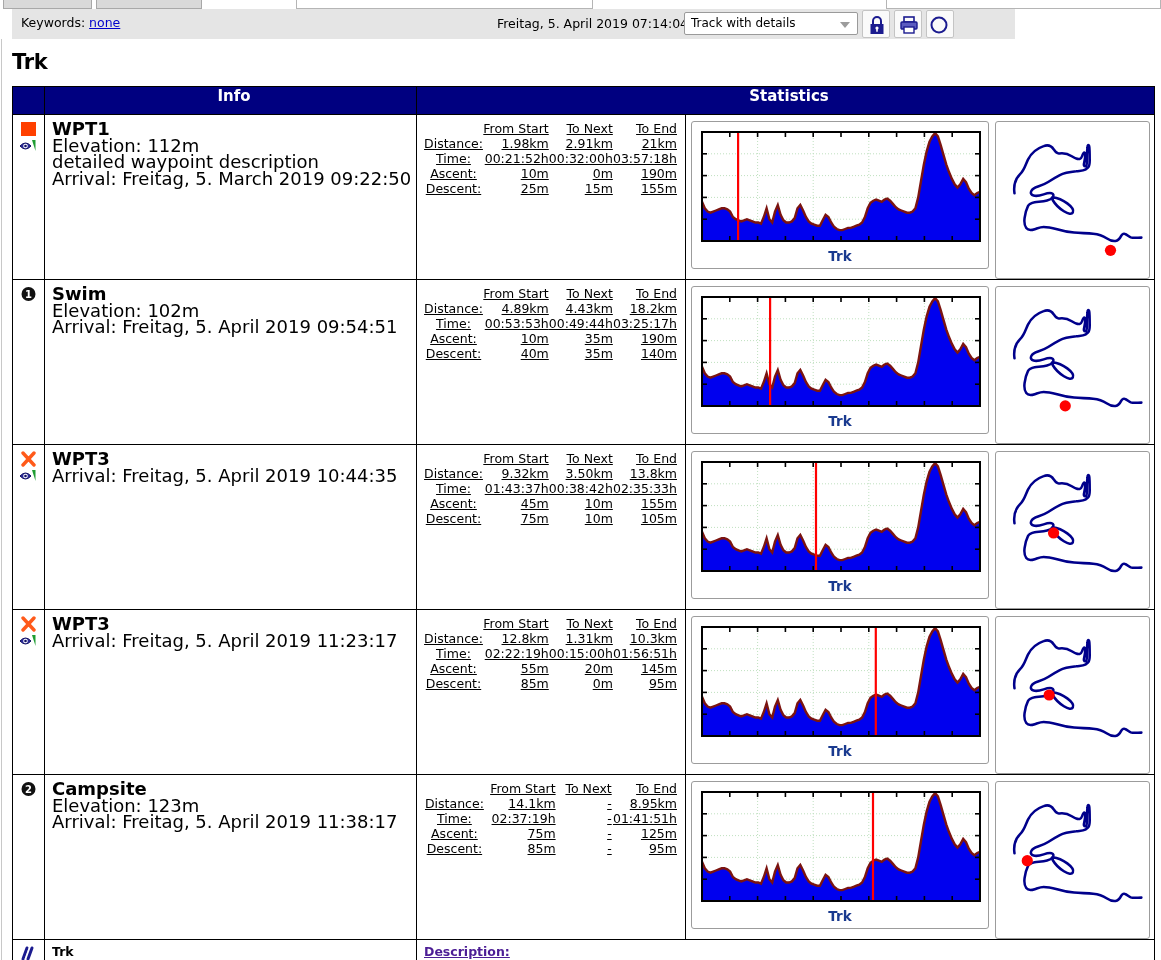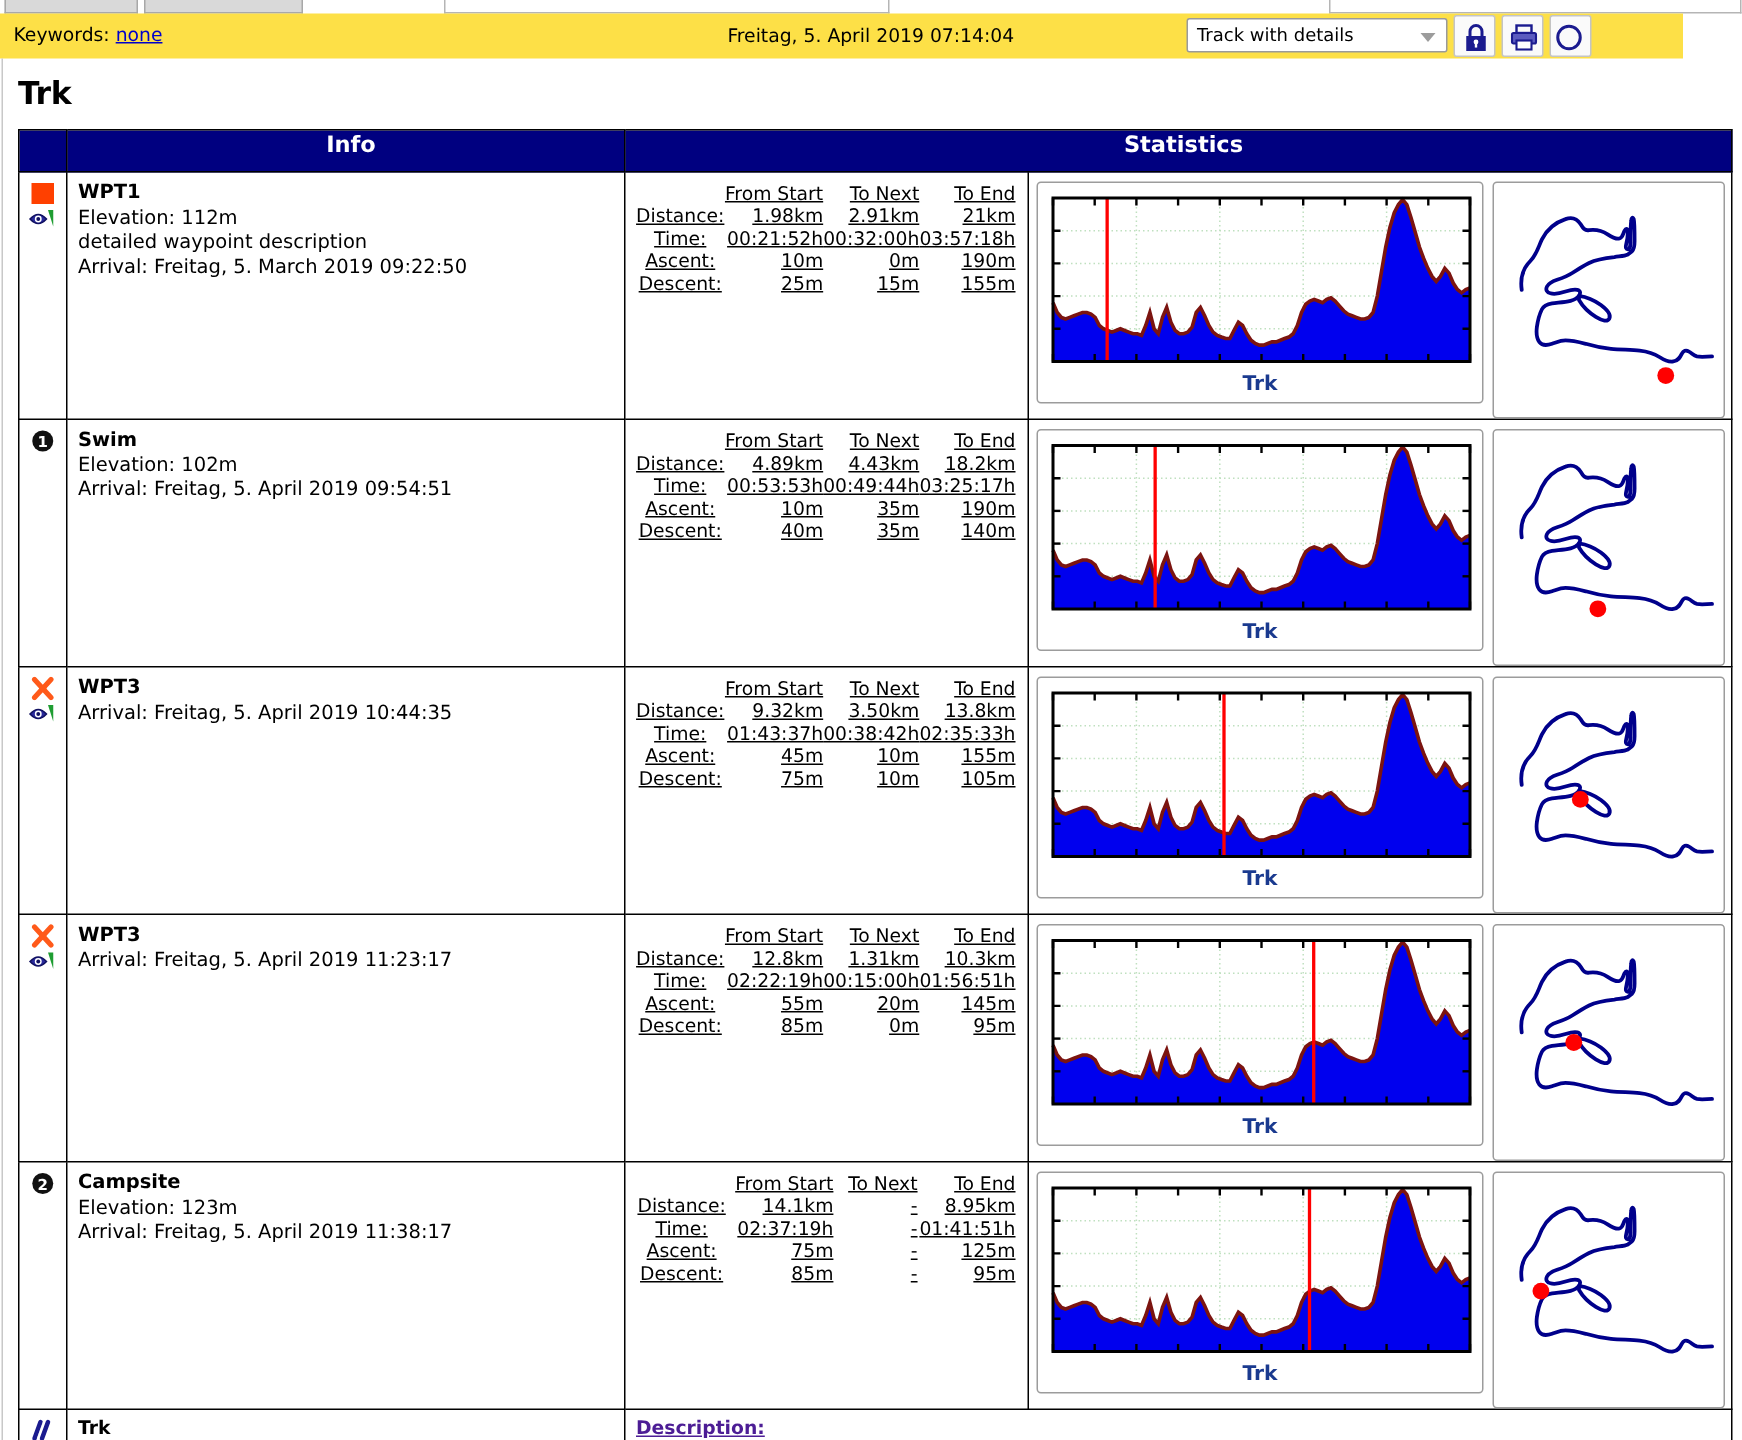--- a/index.html
+++ b/index.html
@@ -20,22 +20,22 @@
     position: absolute; top: 0; height: 9px;
     background: #d9d9d9; border: 1px solid #a8a8a8; border-top: none;
   }
   #tabstrip .tab.t1 { left: 3px;  width: 89px; }
   #tabstrip .tab.t2 { left: 96px; width: 106px; }
   #tabstrip .tab.t3 { left: 296px; width: 297px; background:#ffffff; border-color:#b5b5b5; }
   #tabstrip .tab.t4 { left: 886px; width: 275px; background:#ffffff; border-color:#b5b5b5; }
 
   
   #toolbar {
-    position: absolute; top: 9px; left: 0; width: 1122px; height: 30px;
-    background: #fde047;
+    position: absolute; top: 9px; left: 12px; width: 1003px; height: 30px;
+    background: #e5e5e5;
   }
   #kw {
     position: absolute; left: 9px; top: 6px;
     font-size: 12.5px; color: #000;
   }
   #kw a { color: #0000cc; text-decoration: underline; }
   #hdr-date {
     position: absolute; left: 0; top: 7px; width: 1161px;
     text-align: center; font-size: 12.5px; color: #000;
     pointer-events: none;
@@ -103,21 +103,21 @@
   .col-icon  { width: 32px; }
   .col-info  { width: 372px; }
   .col-stats { width: 269px; }
   .col-charts{ width: 469px; }
 
   
   .iconcell { text-align: center; padding-top: 6px !important; }
   .iconcell .ic { display: block; margin: 0 auto 2px auto; }
 
   
-  .infocell { padding: 6px 0 0 7px !important; font-size: 13px; line-height: 16.5px; color: #000; }
+  .infocell { padding: 6px 0 0 7px !important; font-size: 18px; line-height: 16.5px; color: #000; }
   .infocell .nm { font-weight: bold; }
 
   
   .statcell { padding: 6px 8px 0 7px !important; font-size: 12.5px; color:#000;text-decoration:underline; }
   .stbl { border-collapse: collapse; width: 100%; }
   .stbl td, .stbl th {
     border: none !important; padding: 0 0 3px 0;
     font-size: 12.5px; font-weight: normal; color: #000;
     white-space: nowrap;
   }

